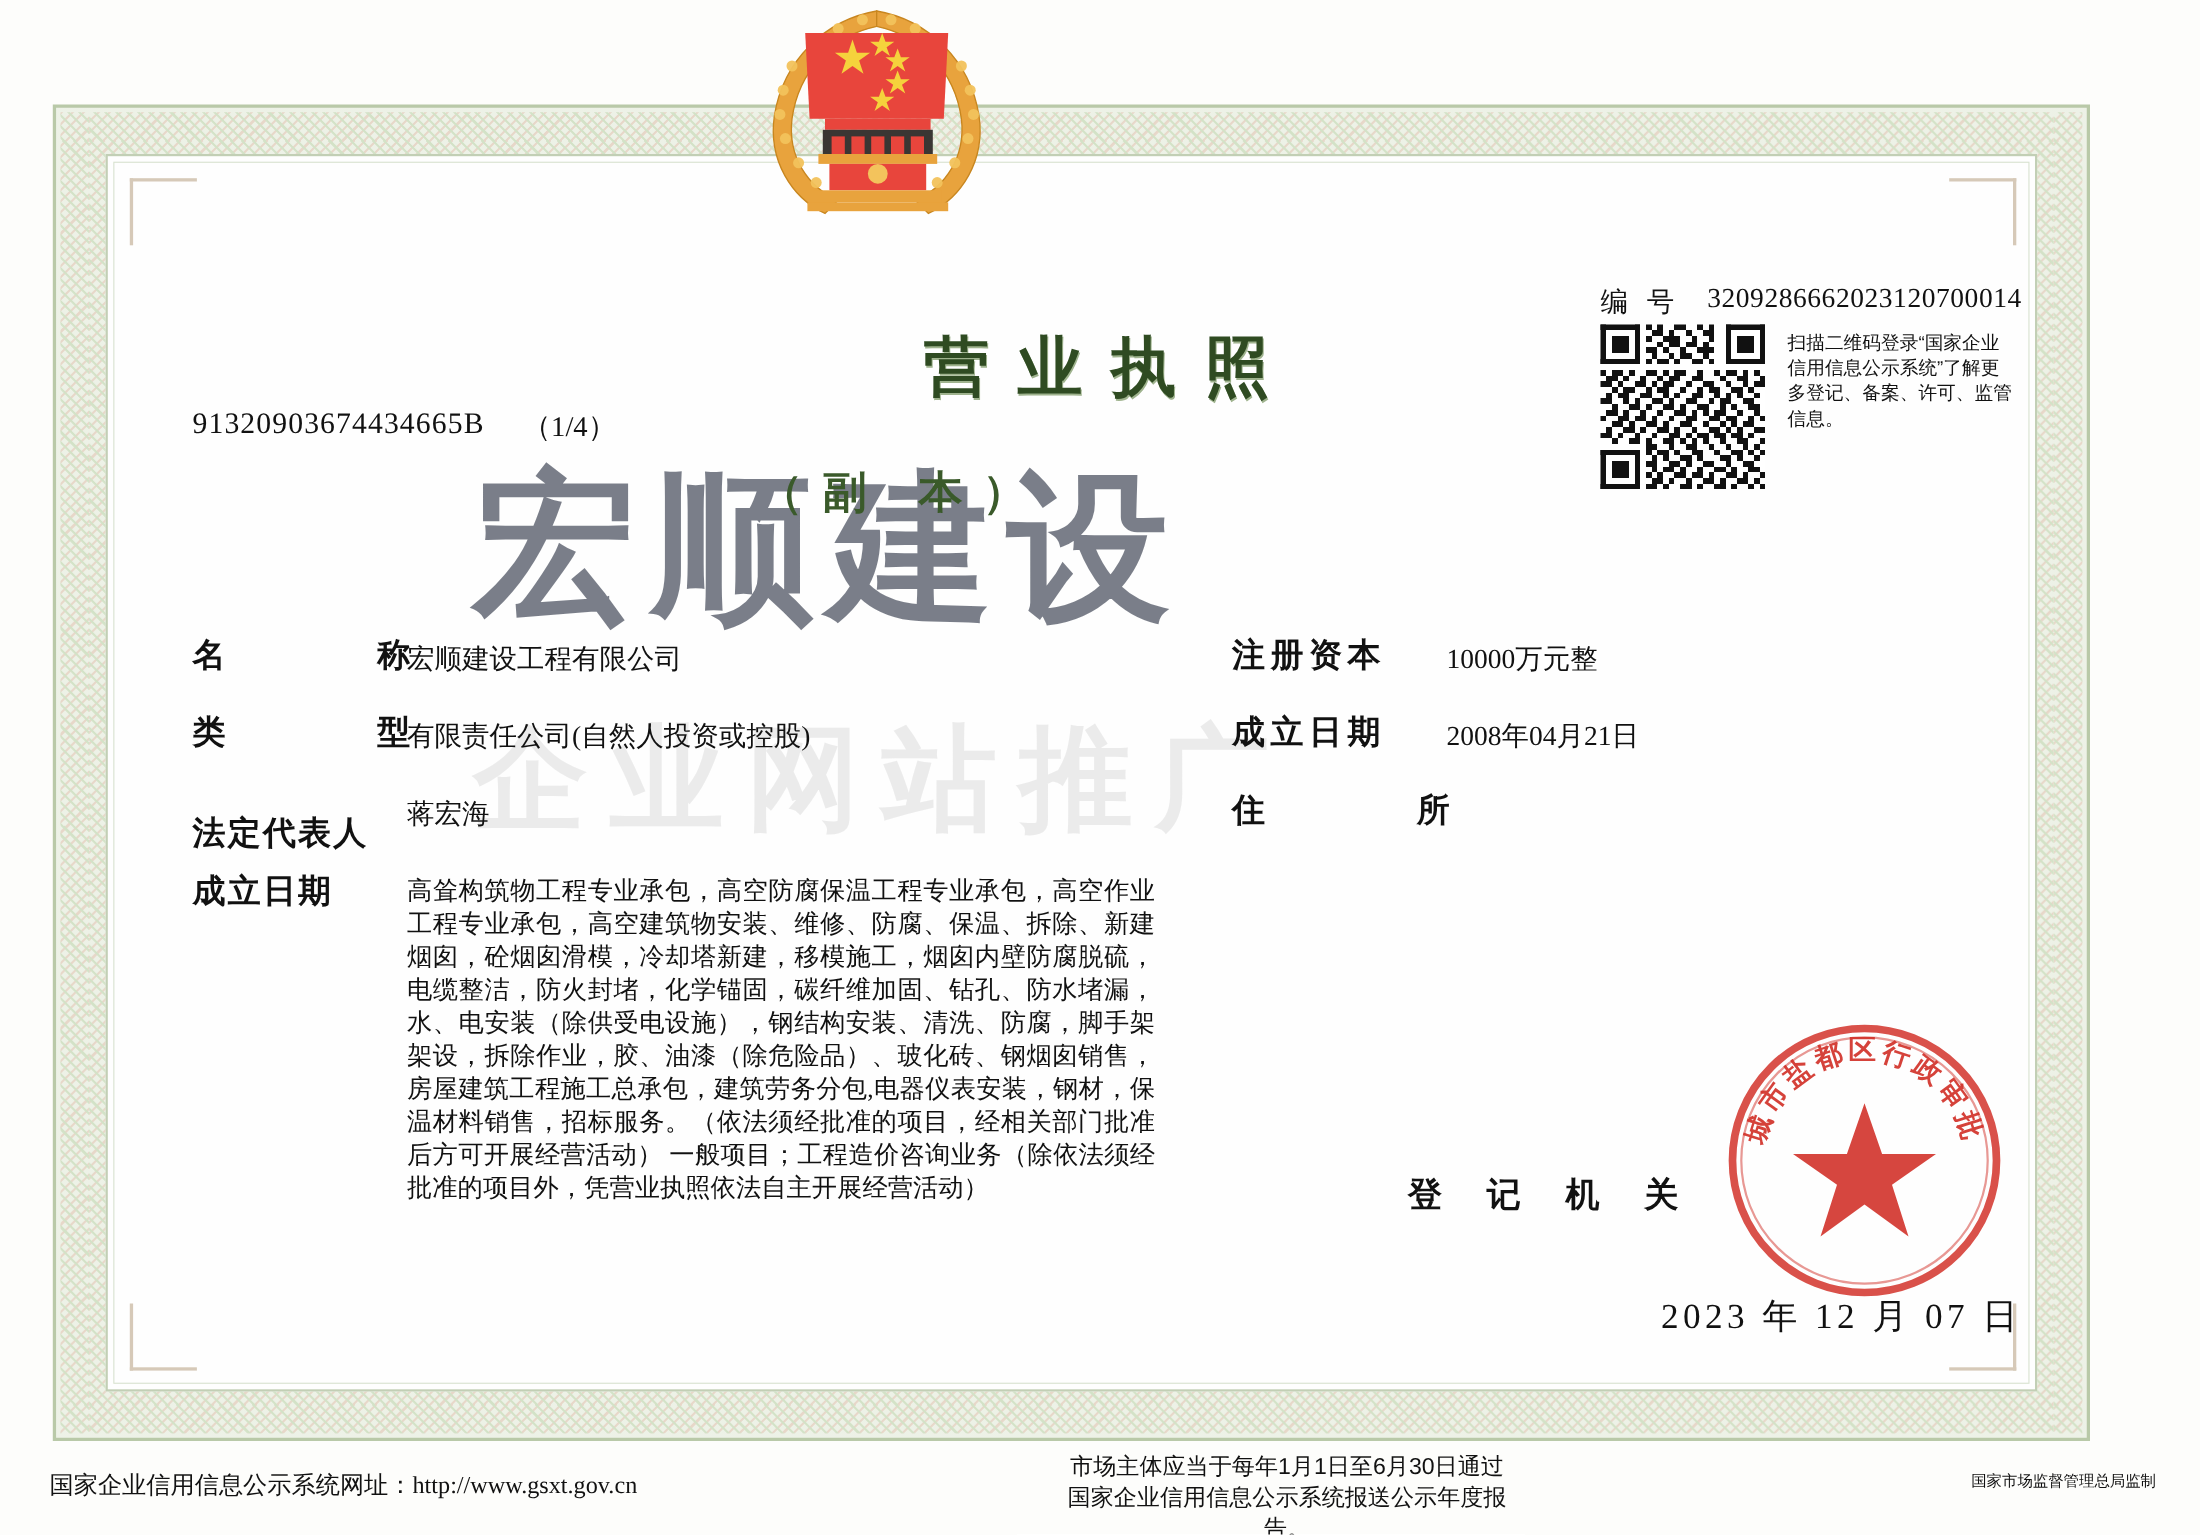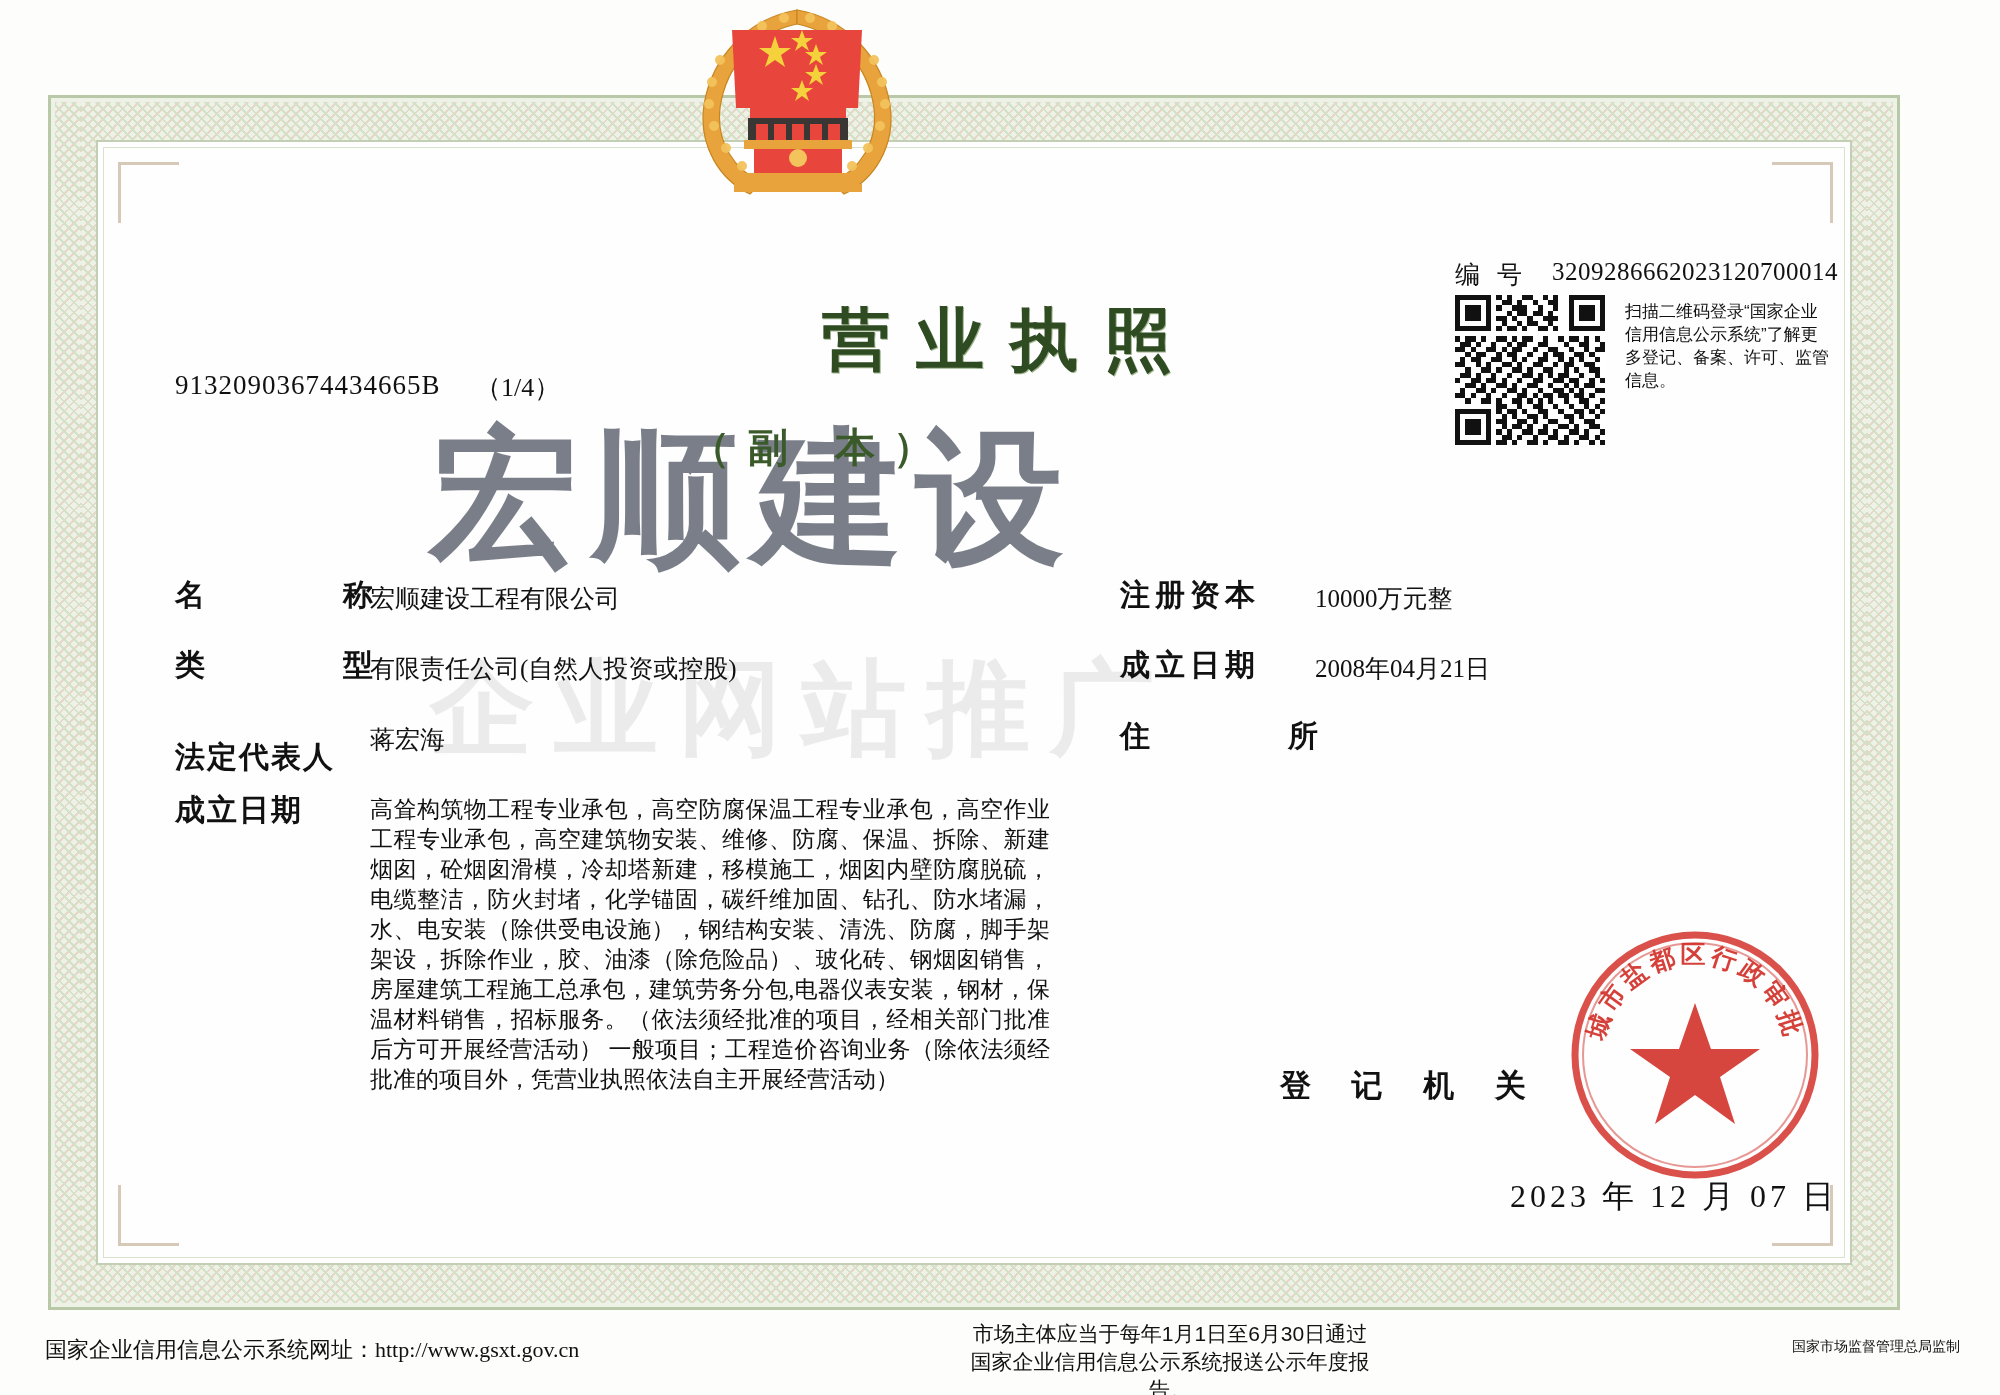--- a/index.html
+++ b/index.html
@@ -59,21 +59,21 @@
   }
   .watermark2{
     position:absolute;left:430px;top:640px;width:1200px;
     font-size:104px;letter-spacing:20px;color:#e0e0e0;
     font-family:"Liberation Sans","DejaVu Sans",sans-serif;
     font-weight:bold;opacity:.6;white-space:nowrap;pointer-events:none;
   }
   
   .title{
     position:absolute;left:690px;top:295px;width:640px;text-align:center;
-    font-size:68px;letter-spacing:26px;font-weight:bold;
+    font-size:59px;letter-spacing:26px;font-weight:bold;
     color:#2f4b22;
     font-family:"Liberation Sans","DejaVu Sans",sans-serif;
     text-shadow:1px 1px 0 #9fb38e;
   }
   .subtitle{
     position:absolute;left:690px;top:420px;width:640px;text-align:left;
     font-size:40px;letter-spacing:18px;color:#3a5a2a;font-weight:bold;
     font-family:"Liberation Sans","DejaVu Sans",sans-serif;
   }
   

